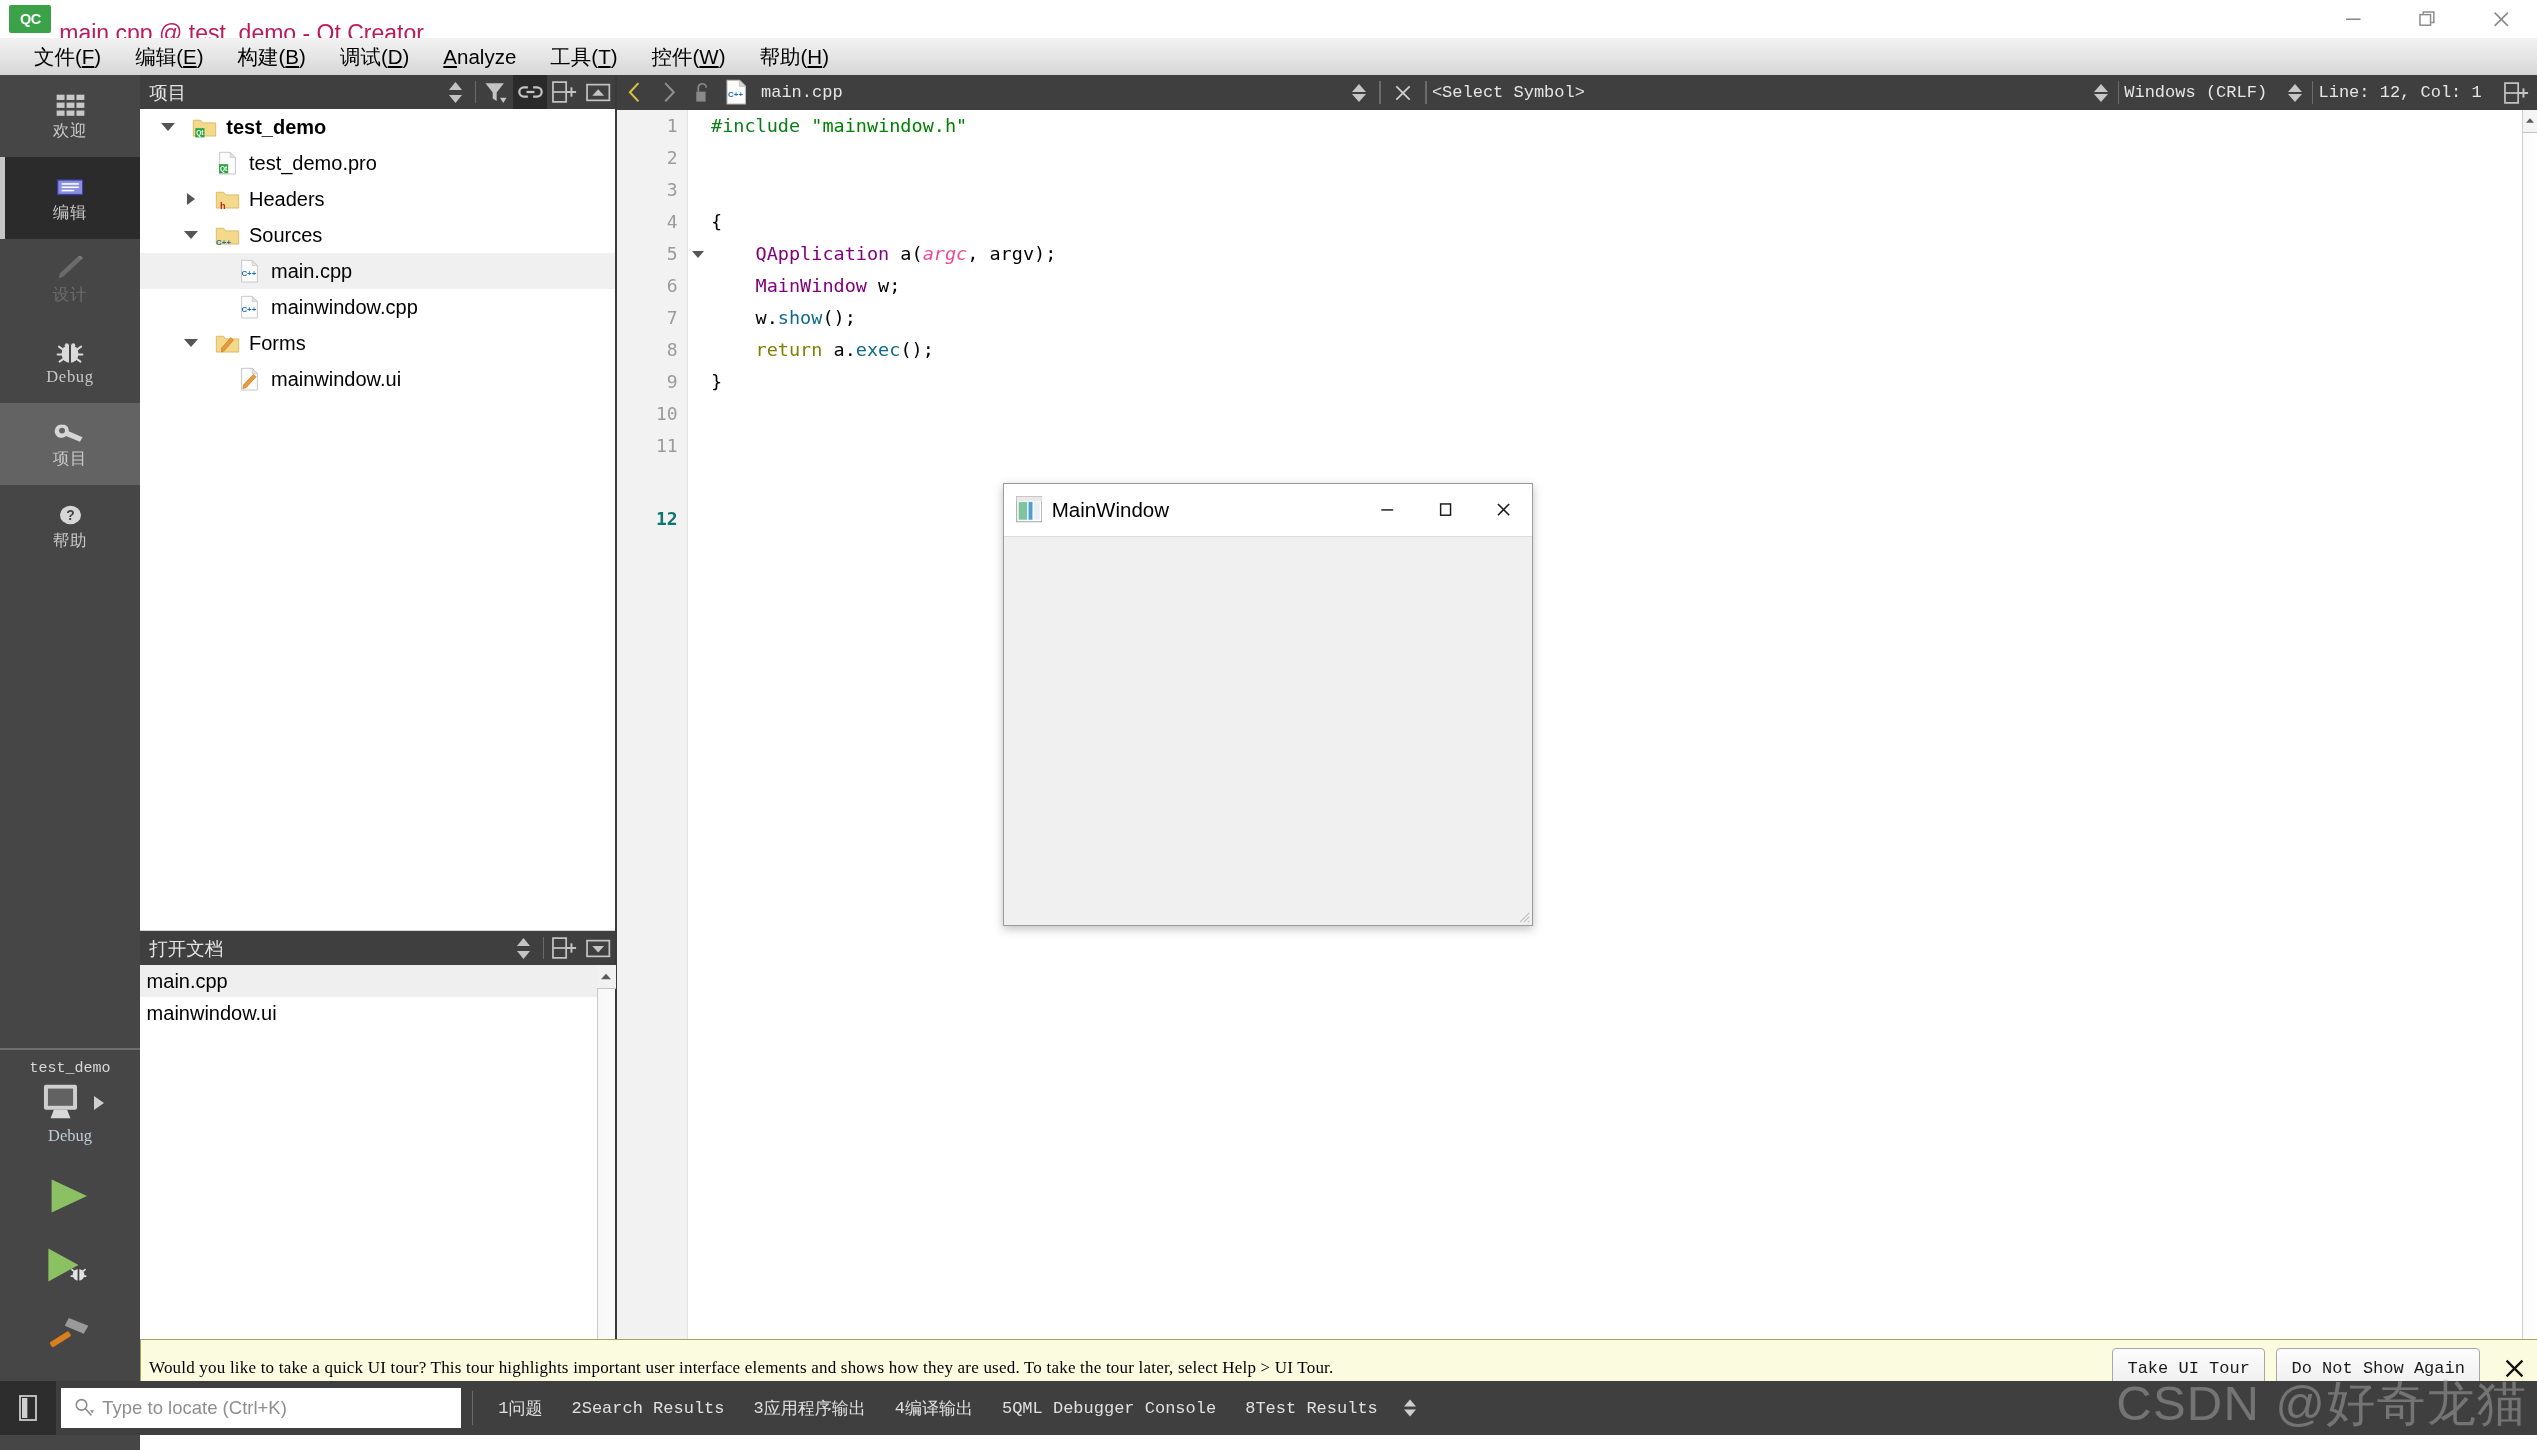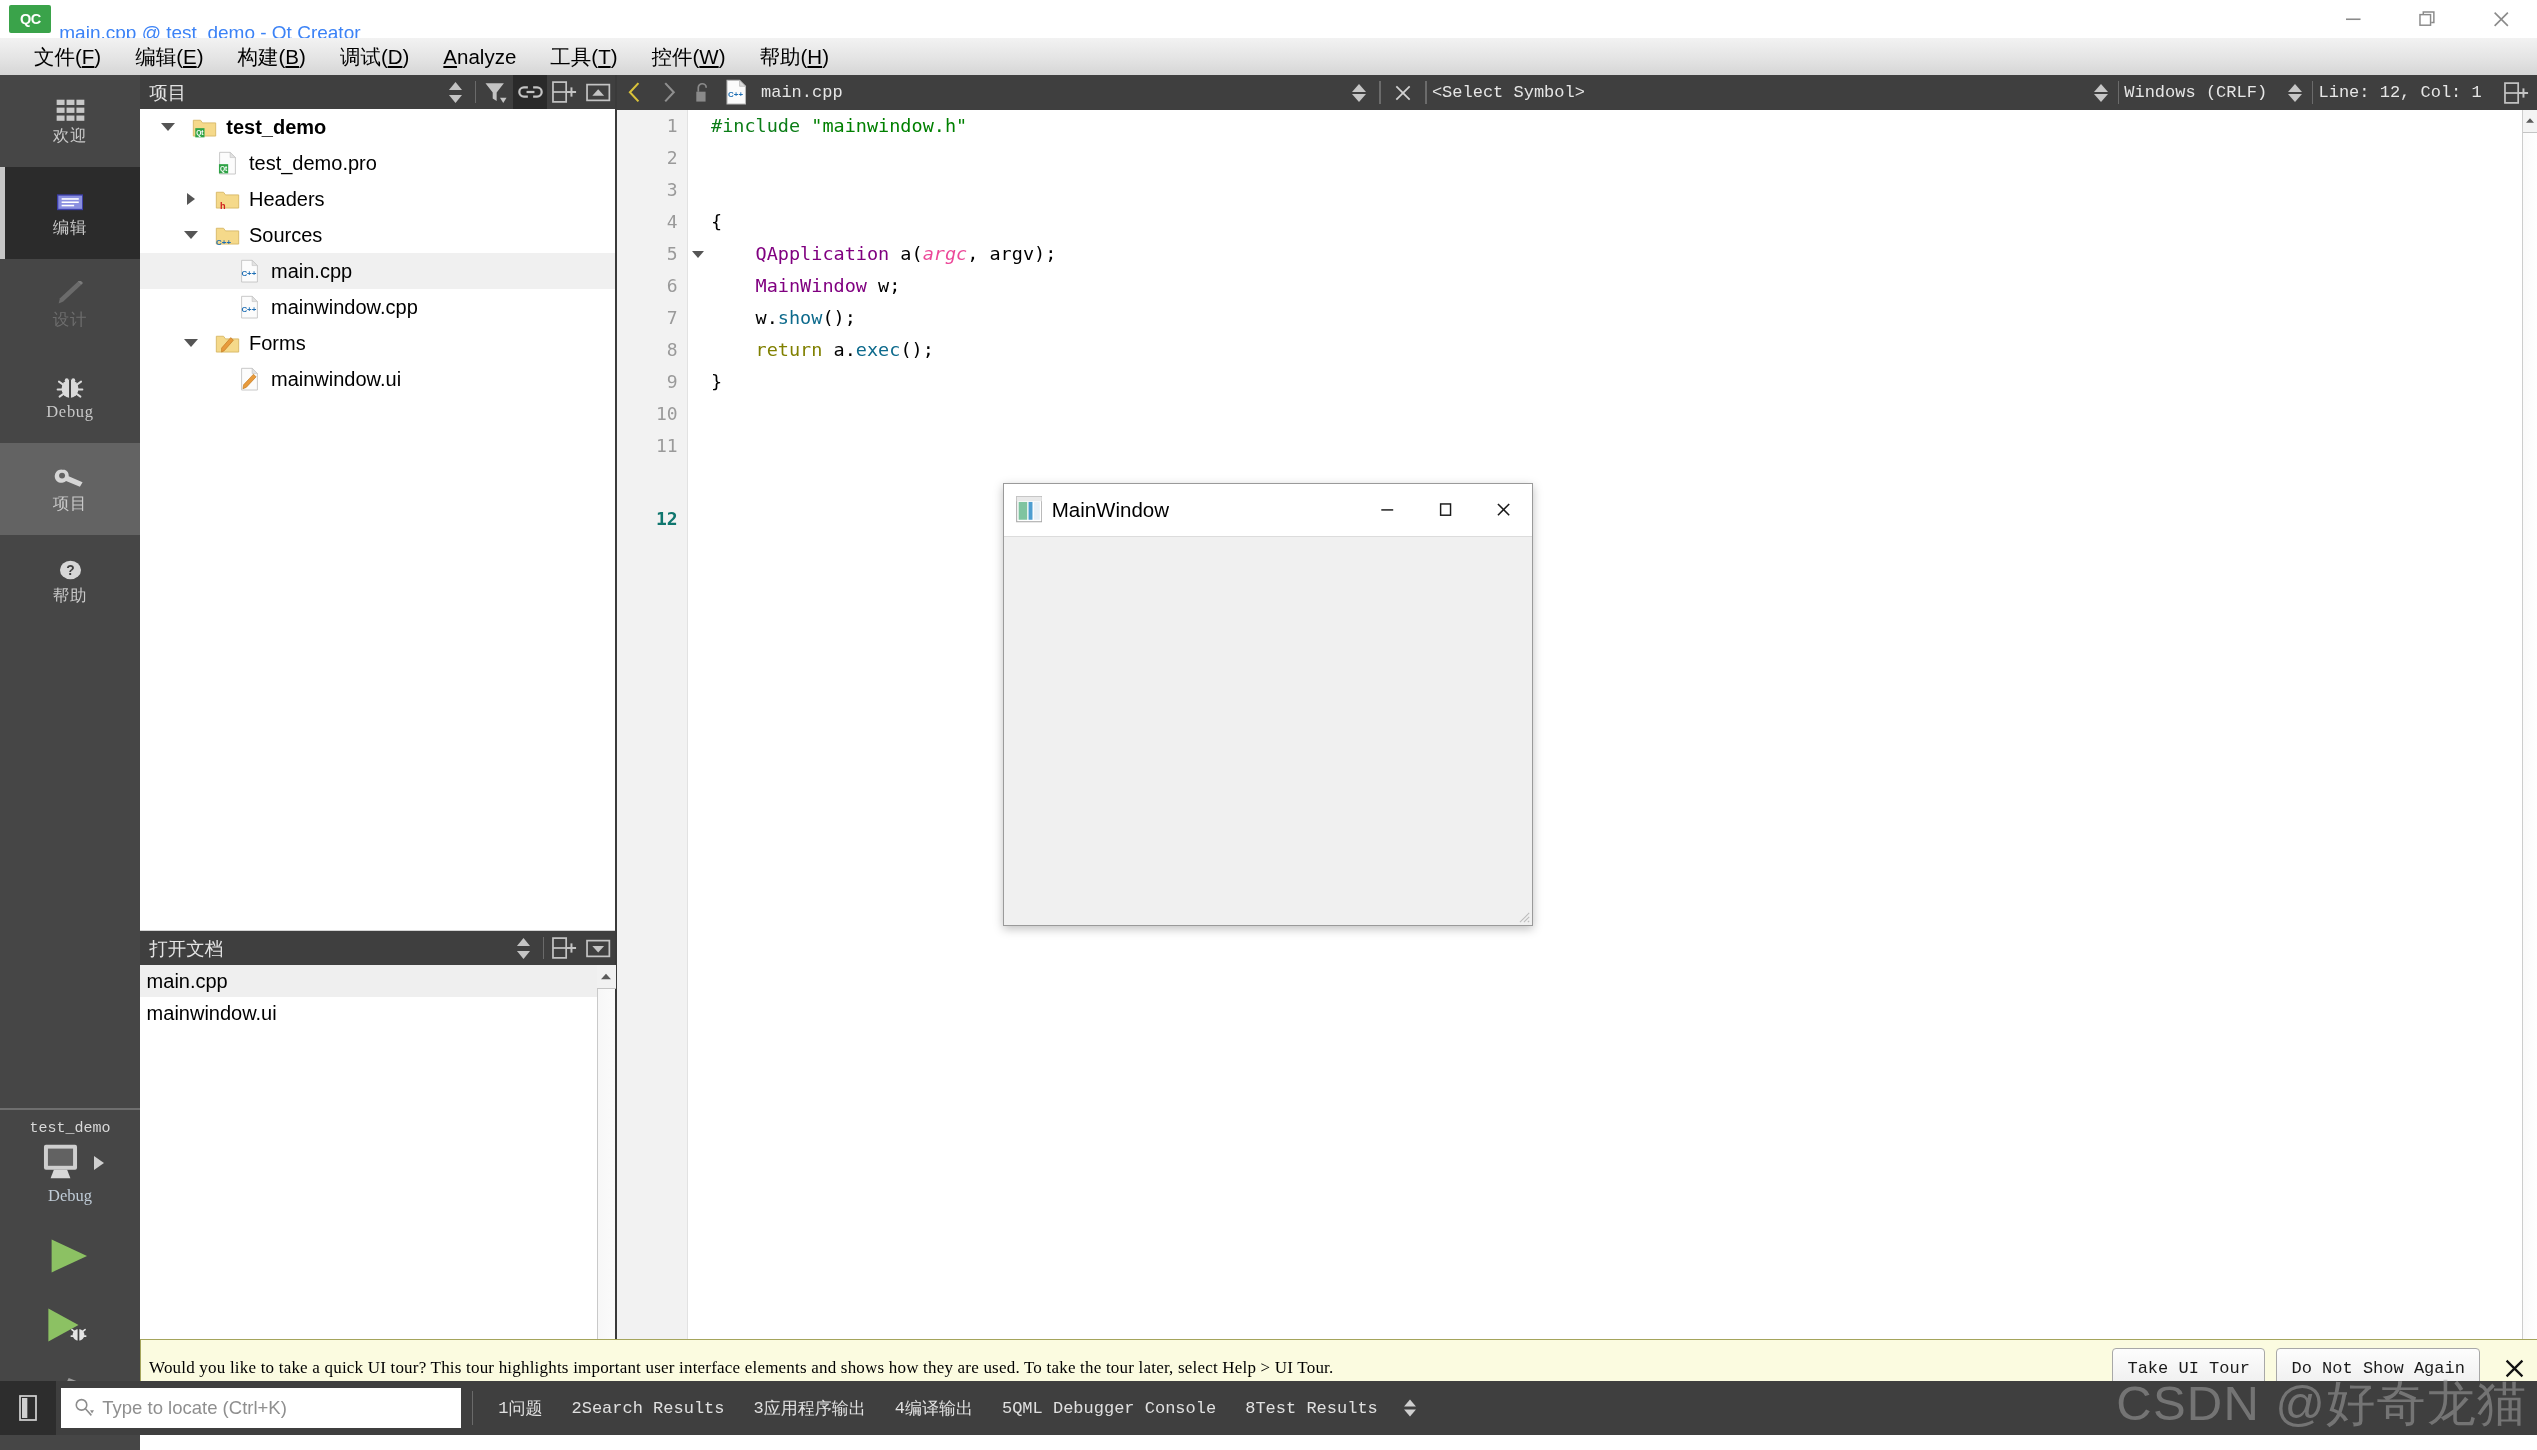--- a/index.html
+++ b/index.html
@@ -24,21 +24,21 @@
   .title-icon {
     width: 42px; height: 28px; margin-left: 9.3px; margin-right: 8px;
     background: #3aa34a;
     border-radius: 2px;
     display: flex; align-items: center; justify-content: center;
     color: #ffffff; font-size: 14.5px; font-weight: bold;
     font-family: "Liberation Sans", sans-serif;
     letter-spacing: -0.7px;
   }
   .title-text {
-    font-size: 19px; color: #3b82f6;
+    font-size: 23px; color: #be185d;
     font-family: "Liberation Sans", sans-serif;
     margin-top: 28px;
   }
   .win-btns {
     position: absolute; right: 0; top: 0; height: 38px;
     display: flex;
   }
   .win-btn {
     width: 74px; height: 38px;
     display: flex; align-items: center; justify-content: center;
@@ -59,21 +59,21 @@
   }
   .menu-item u { text-decoration: underline; }
 
   
   .moderail {
     position: absolute; left: 0; top: 75px; width: 140px; bottom: 0;
     background: #464646;
   }
   .mode-item {
     position: relative;
-    width: 140px; height: 92px;
+    width: 140px; height: 82px;
     display: flex; flex-direction: column; align-items: center; justify-content: center;
   }
   .mode-item.active { background: #2b2b2b; }
   .mode-item.hover  { background: #636363; }
   .mode-item.active::before {
     content: ""; position: absolute; left: 0; top: 0; width: 4.6px; height: 100%;
     background: #c6c6c6;
   }
   .mode-label {
     font-size: 16.5px; color: #c8c8c8;

